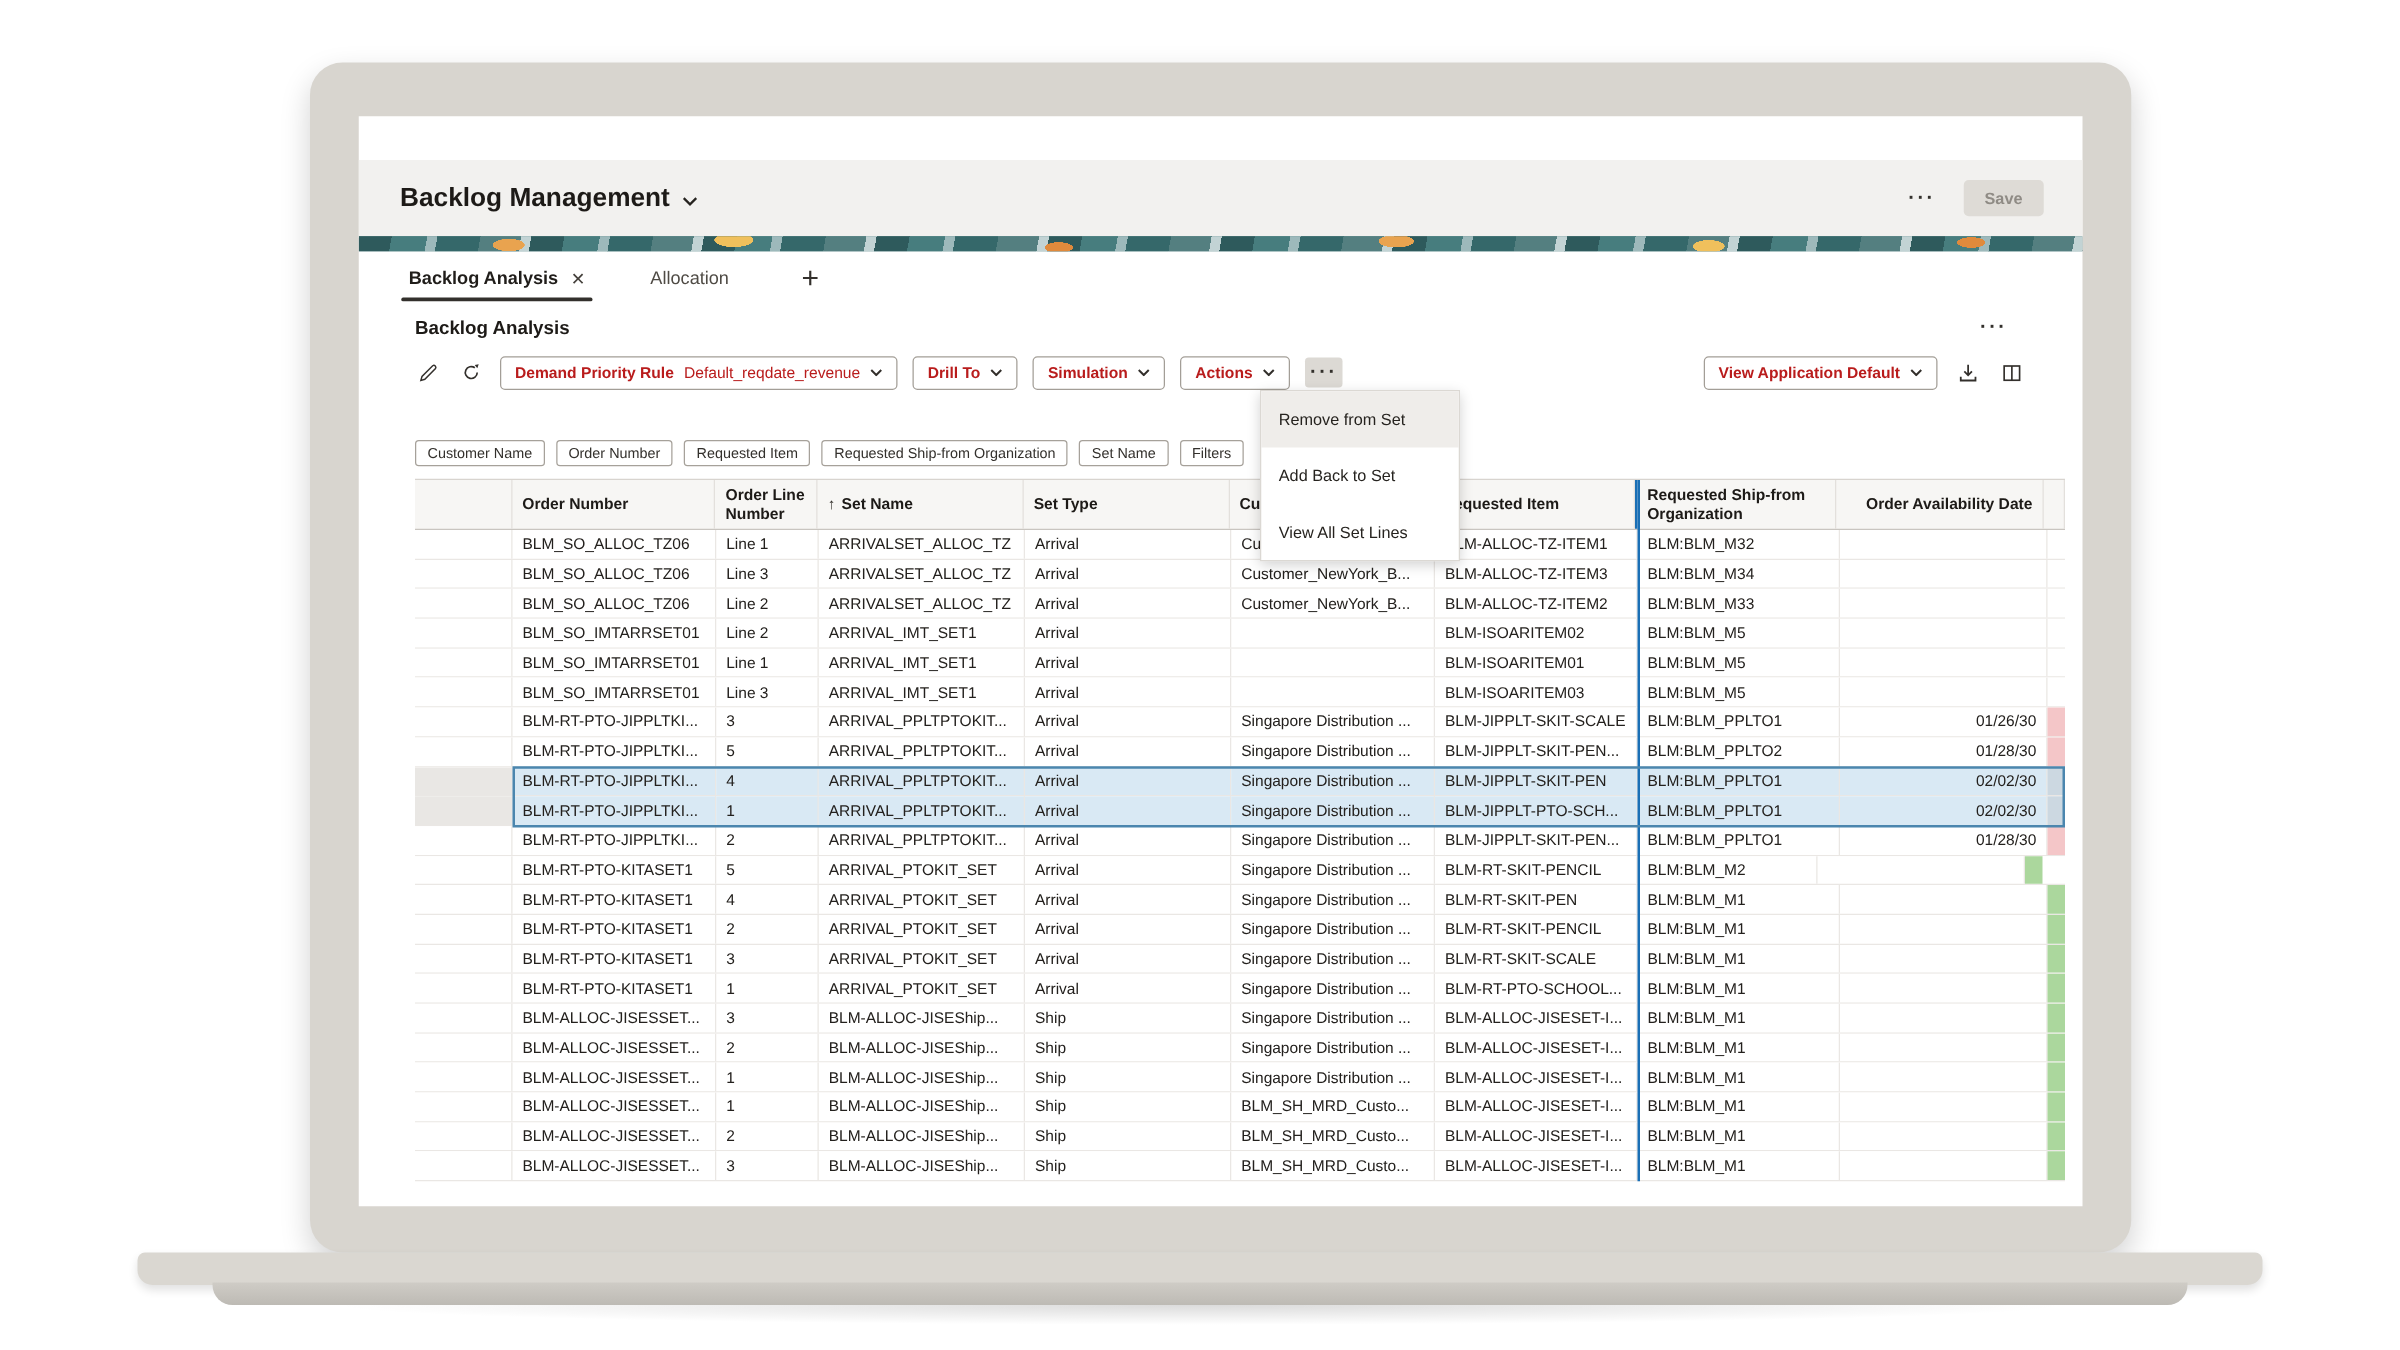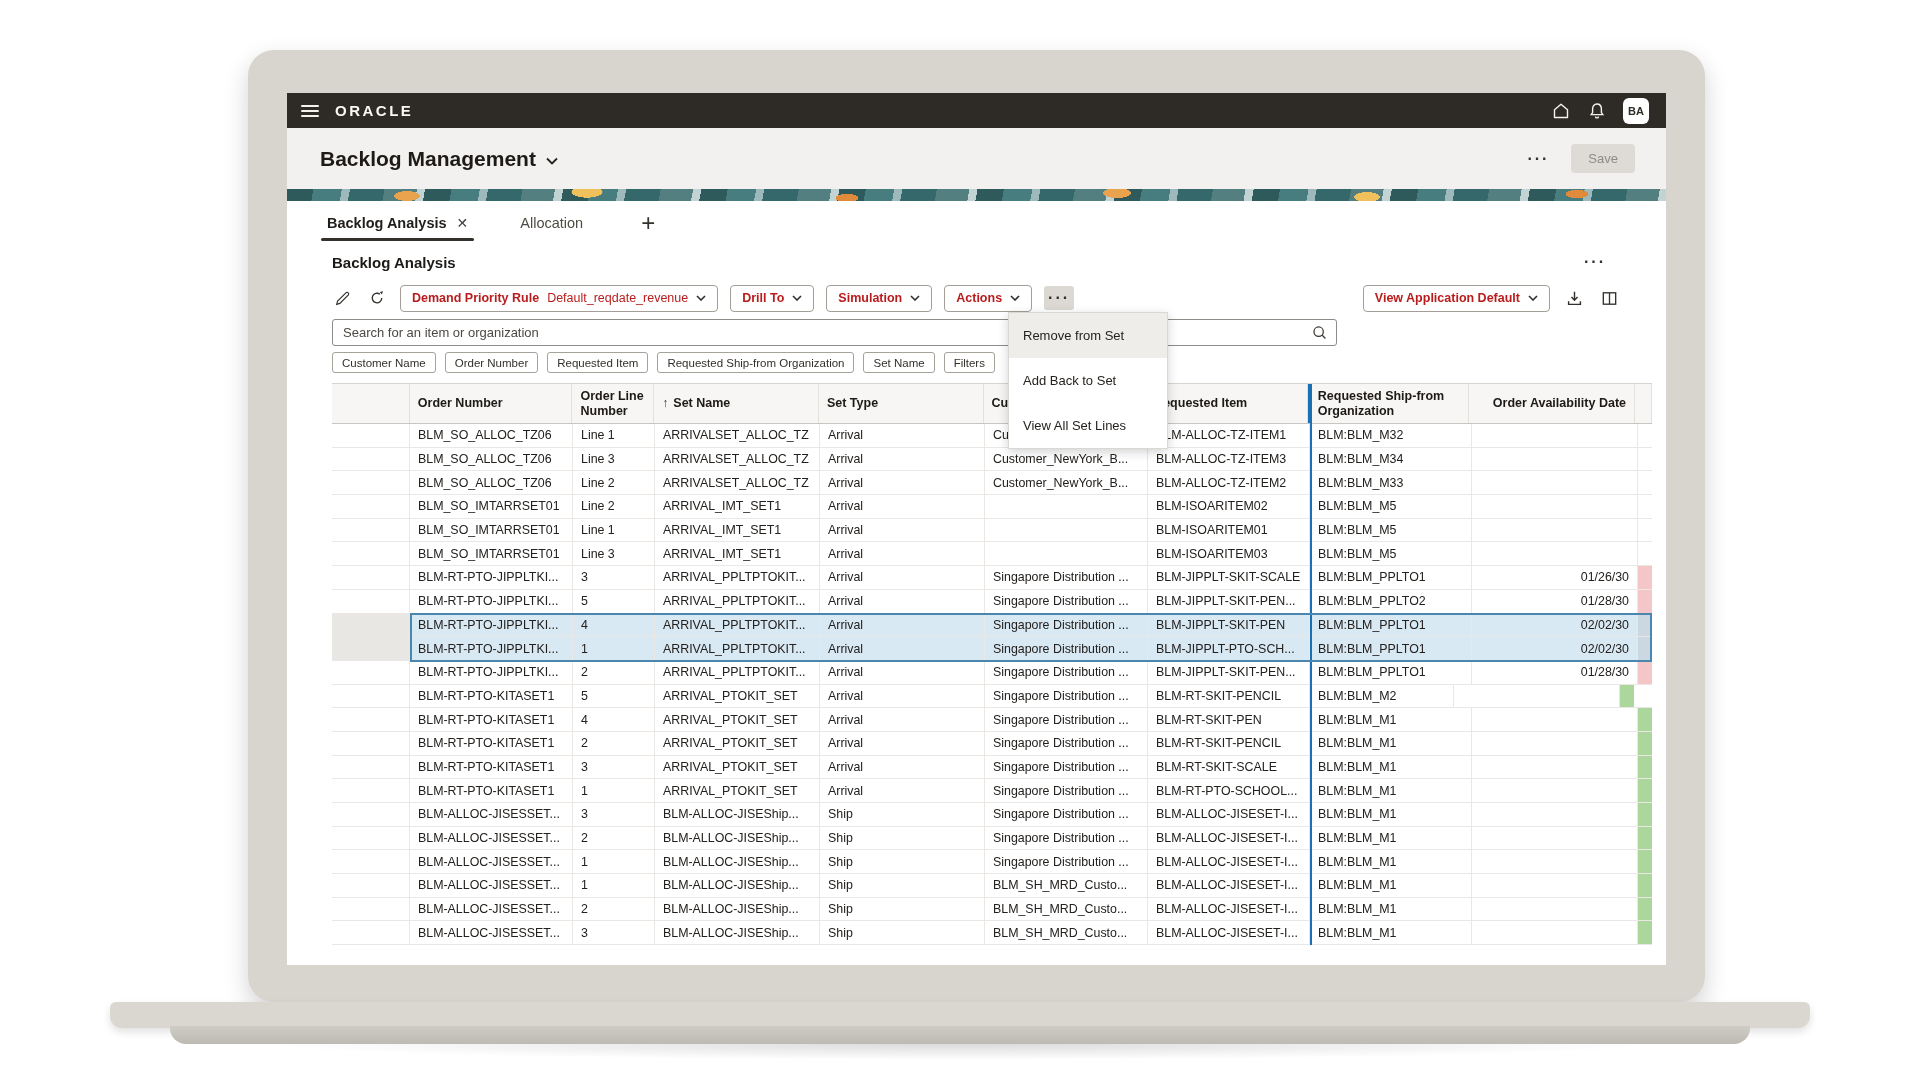--- a/index.html
+++ b/index.html
@@ -31,21 +31,21 @@
   #avatar-badge { width:26px; height:26px; background:#ffffff; border-radius:6px; color:#2e2a26;
                   font-weight:bold; font-size:11px; display:flex; align-items:center; justify-content:center; }
 
   
   #titlebar { left:0; top:35px; width:1379px; height:61px; background:#f2f1ef; display:flex;
               align-items:center; padding:0 31px 0 33px; }
   #page-title { font-size:21px; font-weight:bold; color:#1d1a17; }
   #title-caret { margin-left:10px; margin-top:4px; }
   #titlebar-right { margin-left:auto; display:flex; align-items:center; gap:22px; }
   .dots { color:#33302c; font-weight:bold; font-size:16px; letter-spacing:2px; line-height:10px; }
-  #save-button { background:#dedbd6; color:#8f8b85; font-size:13px; font-weight:normal;
+  #save-button { background:#dedbd6; color:#8f8b85; font-size:13px; font-weight:bold;
                  border:none; border-radius:4px; padding:7px 17px; }
 
   
   #banner { left:0; top:96px; width:1379px; height:12px; background-color:#46787a;
     background-image:
       radial-gradient(18px 7px at 120px 7px, #e9a34f 70%, transparent 71%),
       radial-gradient(22px 8px at 300px 3px, #f0c05c 70%, transparent 71%),
       radial-gradient(16px 6px at 560px 9px, #e08a3c 70%, transparent 71%),
       radial-gradient(20px 7px at 830px 4px, #e9a34f 70%, transparent 71%),
       radial-gradient(18px 7px at 1080px 8px, #f0c05c 70%, transparent 71%),
@@ -125,38 +125,20 @@
 </head>
 <body>
 
 <div class="abs" id="laptop-lid"></div>
 <div class="abs" id="laptop-base-1"></div>
 <div class="abs" id="laptop-base-2"></div>
 <div class="abs" id="laptop-shadow"></div>
 
 <div class="abs" id="screen">
 
-  <div class="abs" id="topbar">
-    <div id="hamburger">
-        <span></span>
-        <span></span>
-        <span></span>
-      </div>
-    <div id="brand">ORACLE</div>
-    <div id="topbar-right">
-      <svg class="tb-icon" viewBox="0 0 20 20">
-          <path d="M3.5 8.8 L10 3.2 L16.5 8.8 V16.5 H3.5 Z" fill="none" stroke="#f5f3f0" stroke-width="1.4" stroke-linejoin="round"></path>
-        </svg>
-      <svg class="tb-icon" viewBox="0 0 20 20">
-          <path d="M10 3 C7.2 3 5.6 5.2 5.6 8 V11.6 L4.2 13.6 H15.8 L14.4 11.6 V8 C14.4 5.2 12.8 3 10 3 Z" fill="none" stroke="#f5f3f0" stroke-width="1.4"></path>
-          <path d="M8.5 15.4 a1.5 1.5 0 0 0 3 0" fill="none" stroke="#f5f3f0" stroke-width="1.4"></path>
-        </svg>
-      <div id="avatar-badge">BA</div>
-    </div>
-  </div>
 
   <div class="abs" id="titlebar">
     <span id="page-title">Backlog Management</span>
     <svg id="title-caret" width="12" height="8" viewBox="0 0 12 8">
         <path d="M1 1.5 L6 6.5 L11 1.5" stroke="#26231f" stroke-width="1.8" fill="none"></path>
       </svg>
     <div id="titlebar-right">
       <span class="dots">···</span>
       <button id="save-button">Save</button>
     </div>
@@ -235,27 +217,20 @@
       </span>
       <span class="icon-btn">
         <svg width="19" height="19" viewBox="0 0 20 20">
             <rect x="3.5" y="4" width="13" height="12" fill="none" stroke="#33302c" stroke-width="1.4"></rect>
             <path d="M10 4 V16" stroke="#33302c" stroke-width="1.4"></path>
           </svg>
       </span>
     </div>
   </div>
 
-  <div class="abs" id="search-box">
-    <input id="search-input" type="text" placeholder="Search for an item or organization" style="">
-    <svg id="search-icon" viewBox="0 0 20 20">
-        <circle cx="9" cy="9" r="5.5" fill="none" stroke="#3a3631" stroke-width="1.5"></circle>
-        <path d="M13.2 13.2 L17 17" stroke="#3a3631" stroke-width="1.5"></path>
-      </svg>
-  </div>
 
   <div class="abs" id="chips">
       <div class="chip">Customer Name</div>
       <div class="chip">Order Number</div>
       <div class="chip">Requested Item</div>
       <div class="chip">Requested Ship-from Organization</div>
       <div class="chip">Set Name</div>
       <div class="chip">Filters</div>
     </div>
 

